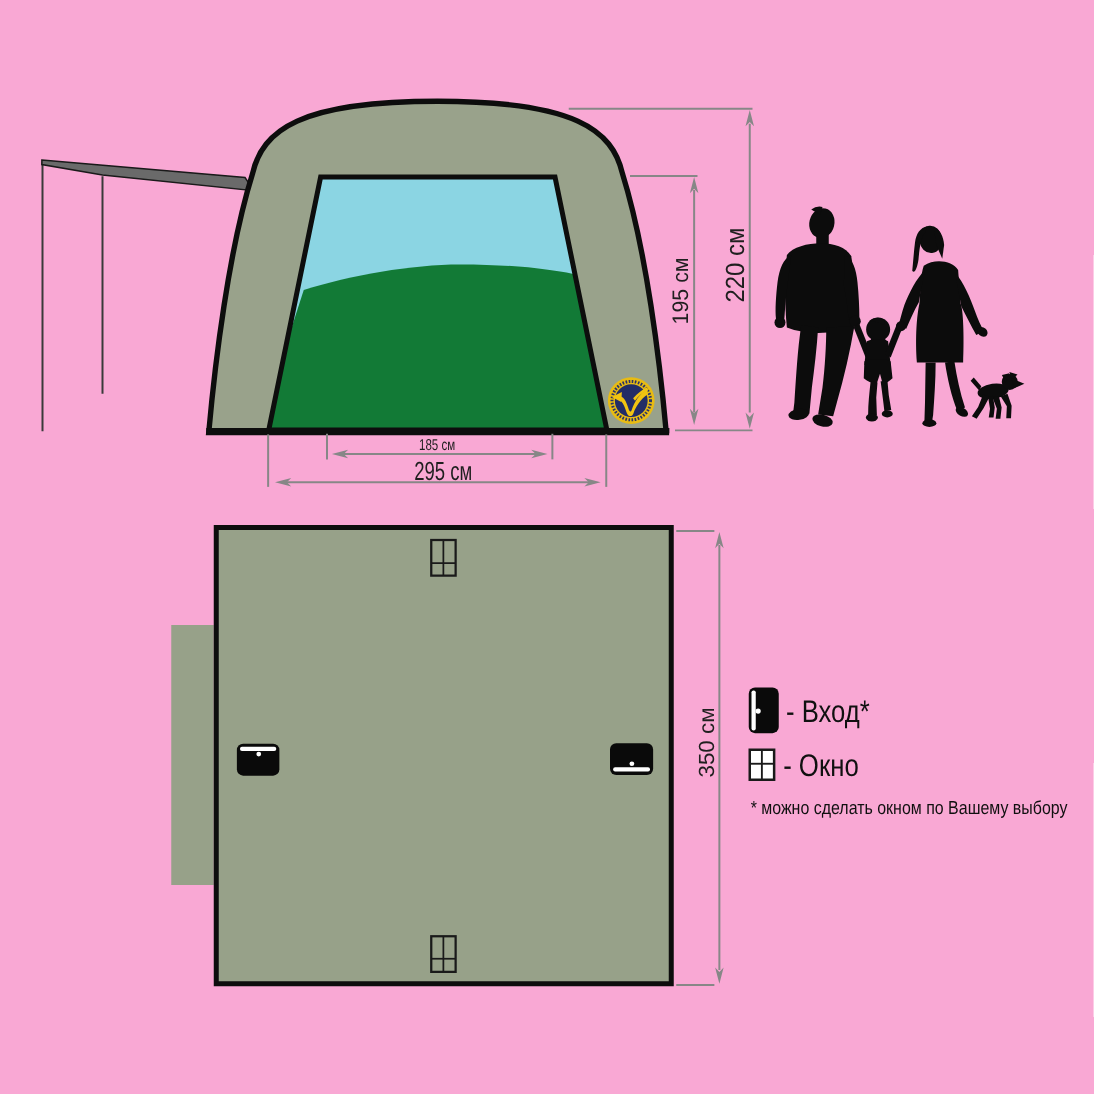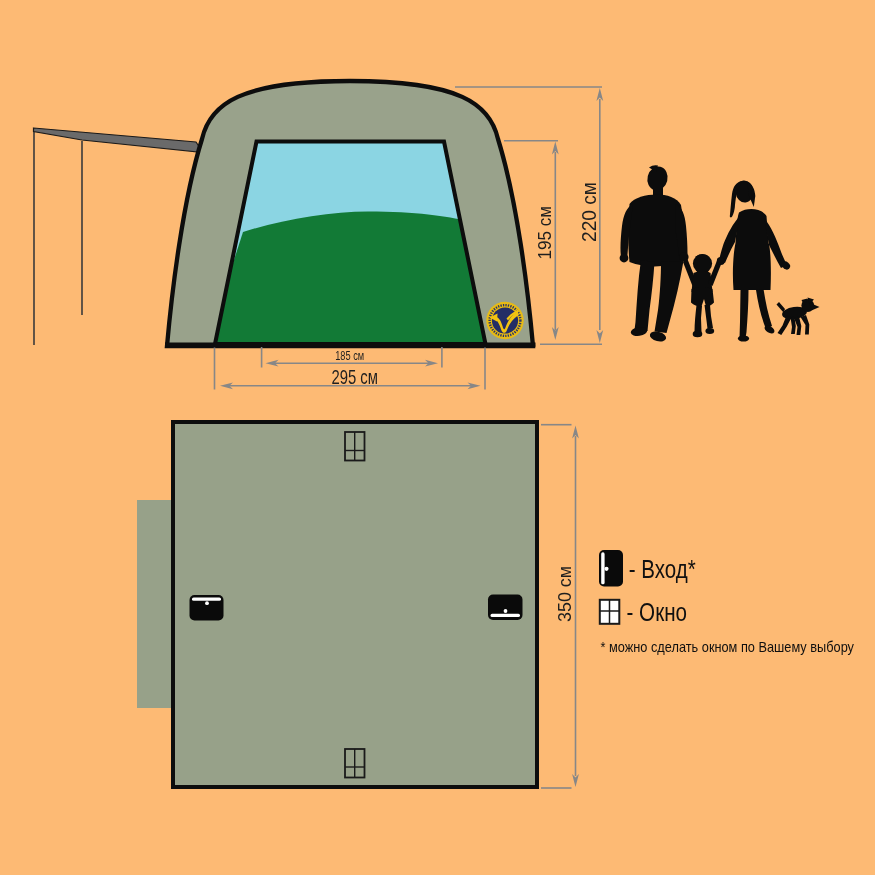--- a/index.html
+++ b/index.html
@@ -1,16 +1,16 @@
 <!DOCTYPE html>
 <html><head>
 <meta charset="utf-8">
 <style>
 html,body{margin:0;padding:0;background:#ffffff;}
-#page{position:relative;width:875px;height:875px;background:#fdba74;overflow:hidden;
+#page{position:relative;width:875px;height:875px;background:#f9a8d4;overflow:hidden;
 font-family:"Liberation Sans", sans-serif;}
 svg text{font-family:"Liberation Sans", sans-serif;}
 </style>
 </head>
 <body>
 <div id="page">
 <svg width="875" height="875" viewBox="0 0 875 875">
 
 <g stroke="#3a3a3a" stroke-width="1.6" fill="none">
   <line x1="34" y1="130" x2="34" y2="345"></line>

